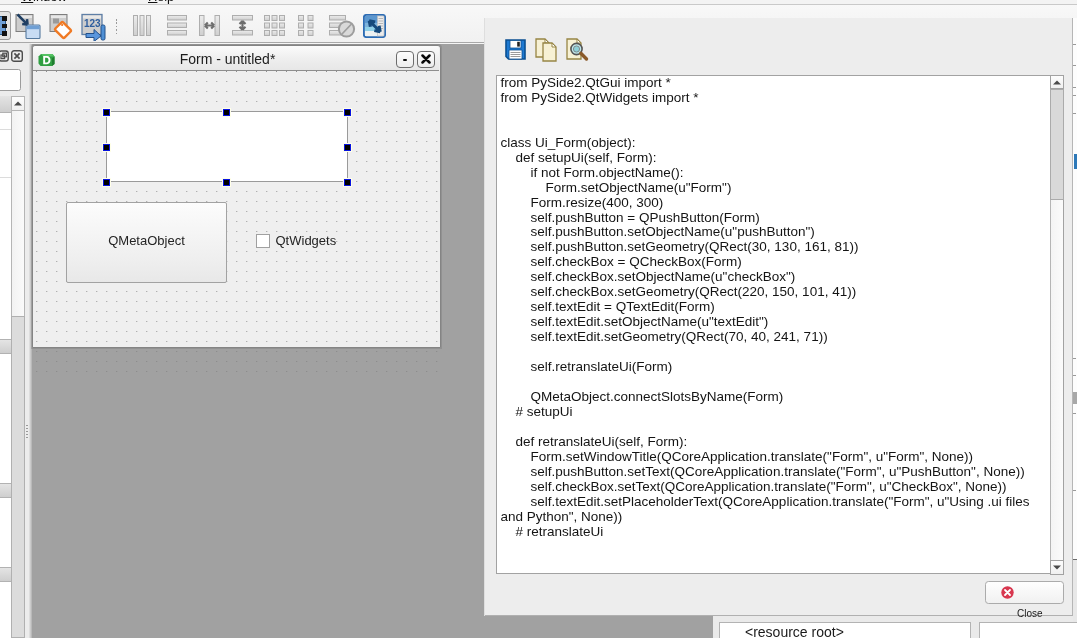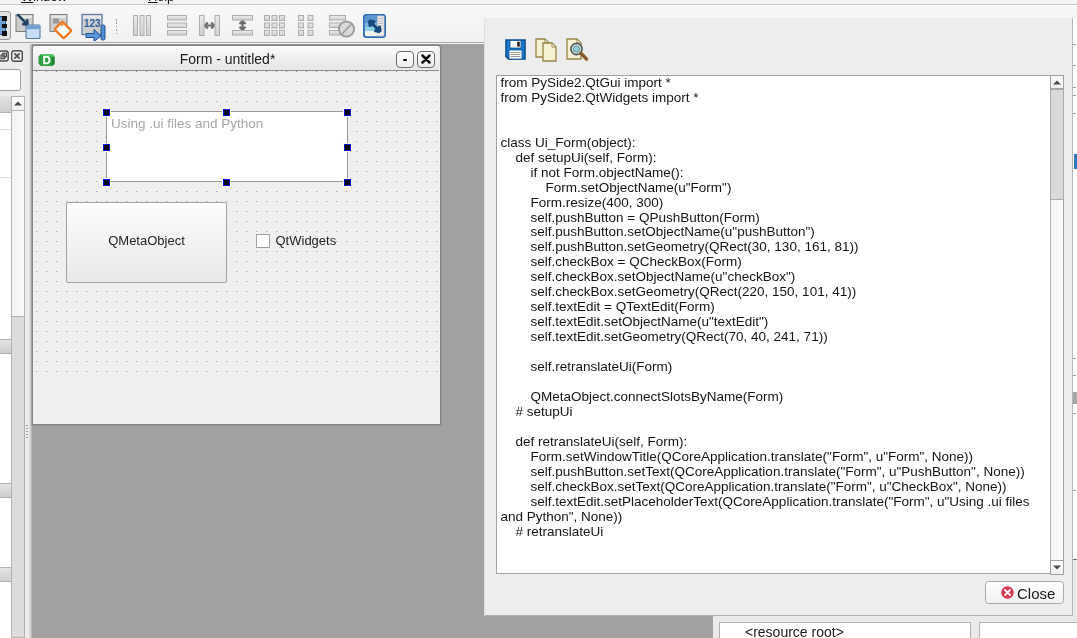--- a/index.html
+++ b/index.html
@@ -161,21 +161,21 @@
   <div class="a" style="left:10.5px;top:273px;width:14px;height:322px;background:#dcdcdc;border:1px solid #b0b0b0"></div>
 
   <div class="a" style="left:26px;top:382px;width:1.5px;height:14px;background-image:repeating-linear-gradient(#9a9a9a 0 1.5px,transparent 1.5px 3px)"></div>
 </div>
 
 <div class="a" style="left:713px;top:615px;width:364px;height:23px;background:#eaeaea"></div>
 <div class="a" style="left:719px;top:622px;width:252px;height:16px;background:#fff;border:1px solid #b3b3b3;border-bottom:none"></div>
 <div class="a" style="left:979px;top:622px;width:98px;height:16px;background:#fff;border:1px solid #b3b3b3;border-bottom:none;border-right:none"></div>
 <div class="a" style="left:745px;top:624px;font-size:14px;color:#1a1a1a"> &lt;resource root&gt;</div>
 
-<div class="a" id="formwin" style="left:32px;top:45px;width:408.5px;height:380px;border:1.5px solid #848484;border-radius:3px 3px 0 0;background:#efefef;box-shadow:0 0 0 1px rgba(110,110,110,.3)">
+<div class="a" id="formwin" style="left:32px;top:45px;width:408.5px;height:303px;border:1.5px solid #848484;border-radius:3px 3px 0 0;background:#efefef;box-shadow:0 0 0 1px rgba(110,110,110,.3)">
 
   <div class="a" style="left:0;top:0;width:406px;height:25px;background:linear-gradient(#fbfbfb,#efefef 50%,#e7e7e7);border-bottom:1px solid #8e8e8e;border-radius:3px 3px 0 0"></div>
 
   <svg class="a" style="left:5px;top:7px" width="17" height="14" viewBox="0 0 17 14">
     <path d="M3 1 L14.5 1 L16.5 3.5 L16.5 11 L14 13 L2.5 13 L0.5 10.5 L0.5 3.5 Z" fill="#2f9e41"></path>
     <path d="M3 1 L14.5 1 L16.5 3.5 L5 3.5 Z" fill="#55c263"></path>
     <path d="M16.5 3.5 L16.5 11 L14 13 L14 5.5 Z" fill="#1f7d2f"></path>
     <path fill-rule="evenodd" d="M5.2 3 L5.2 11.2 L9 11.2 C11.2 11.2 12.5 9.5 12.5 7.1 C12.5 4.7 11.2 3 9 3 Z M7.1 4.7 L8.7 4.7 C10 4.7 10.5 5.9 10.5 7.1 C10.5 8.3 10 9.5 8.7 9.5 L7.1 9.5 Z" fill="#ffffff"></path>
   </svg>
   <div class="a" style="left:0;top:5px;width:389px;text-align:center;font-size:14px;color:#1c1c1c">Form - untitled*</div>
@@ -191,21 +191,20 @@
     <defs>
         <pattern id="dots" width="10" height="10" patternUnits="userSpaceOnUse">
       <rect x="1.2" y="9.3" width="1.1" height="1.1" fill="#7e7e7e"></rect>
     </pattern>
       </defs>
     <rect x="0" y="0" width="403" height="301" fill="url(#dots)"></rect>
   </svg>
   <div class="a" style="left:2.7px;top:24.4px;width:400px;height:1.6px;background-image:repeating-linear-gradient(90deg,#8f8f8f 0 1px,transparent 1px 10px)"></div>
 
   <div class="a" style="left:73px;top:64.8px;width:241.5px;height:71.7px;background:#fff;border:1px solid #9a9a9a"></div>
-  <div class="a" style="left:78px;top:70px;width:230px;font-size:13.5px;color:#a6a6a6">Using .ui files and Python</div>
 
   <div class="a" style="left:33px;top:155.5px;width:161px;height:81px;background:linear-gradient(#fcfcfc,#efefef 70%,#e8e8e8);border:1px solid #a2a2a2;border-radius:2px"></div>
   <div class="a" style="left:33px;top:187.2px;width:161px;text-align:center;font-size:13px;color:#242424">QMetaObject</div>
 
   <div class="a" style="left:223px;top:188.2px;width:13.5px;height:13.5px;background:#fff;border:1px solid #a0a0a0"></div>
   <div class="a" style="left:242.5px;top:187px;font-size:13px;color:#242424">QtWidgets</div>
 
   <div class="hd" style="left:70px;top:62.5px"></div>
   <div class="hd" style="left:190px;top:62.5px"></div>
   <div class="hd" style="left:310.5px;top:62.5px"></div>
@@ -286,21 +285,21 @@
   <div class="a" style="left:564.5px;top:542.5px;width:14.5px;height:14.5px;background:linear-gradient(#fdfdfd,#f0f0f0);border:1px solid #a2a2a2"></div>
   <svg class="a" style="left:567px;top:546.5px" width="10" height="7" viewBox="0 0 10 7">
       <path d="M1 1.5 L9 1.5 L5 5.5 Z" fill="#4a4a4a"></path>
     </svg>
 
   <div class="a" style="left:500px;top:563.5px;width:78.5px;height:23px;background:linear-gradient(#fefefe,#f1f1f1);border:1px solid #ababab;border-radius:3.5px"></div>
   <svg class="a" style="left:516px;top:568.5px" width="13" height="13" viewBox="0 0 13 13">
     <circle cx="6.5" cy="6.5" r="6.2" fill="#d8374f"></circle>
     <path d="M4 4 L9 9 M9 4 L4 9" stroke="#fff" stroke-width="1.8" stroke-linecap="round"></path>
   </svg>
-  <div class="a" style="left:532px;top:567px;font-size:15px;color:#191919">Close</div>
+  <div class="a" style="left:532px;top:590px;font-size:10px;color:#191919">Close</div>
 </div>
 
 <div class="a" id="sliver" style="left:1073px;top:17.5px;width:4px;height:597px;background:#fdfdfd">
   <div class="a" style="left:0;top:26px;width:3px;height:1.5px;background:#9a9a9a"></div>
   <div class="a" style="left:0;top:47px;width:3px;height:1.5px;background:#9a9a9a"></div>
   <div class="a" style="left:0;top:69px;width:3px;height:1.5px;background:#9a9a9a"></div>
   <div class="a" style="left:0;top:77px;width:3px;height:1.5px;background:#9a9a9a"></div>
   <div class="a" style="left:0;top:95px;width:3px;height:1.5px;background:#9a9a9a"></div>
   <div class="a" style="left:1px;top:136.5px;width:3px;height:15px;background:#2e79b8"></div>
   <div class="a" style="left:0;top:340px;width:3px;height:1.5px;background:#9a9a9a"></div>

